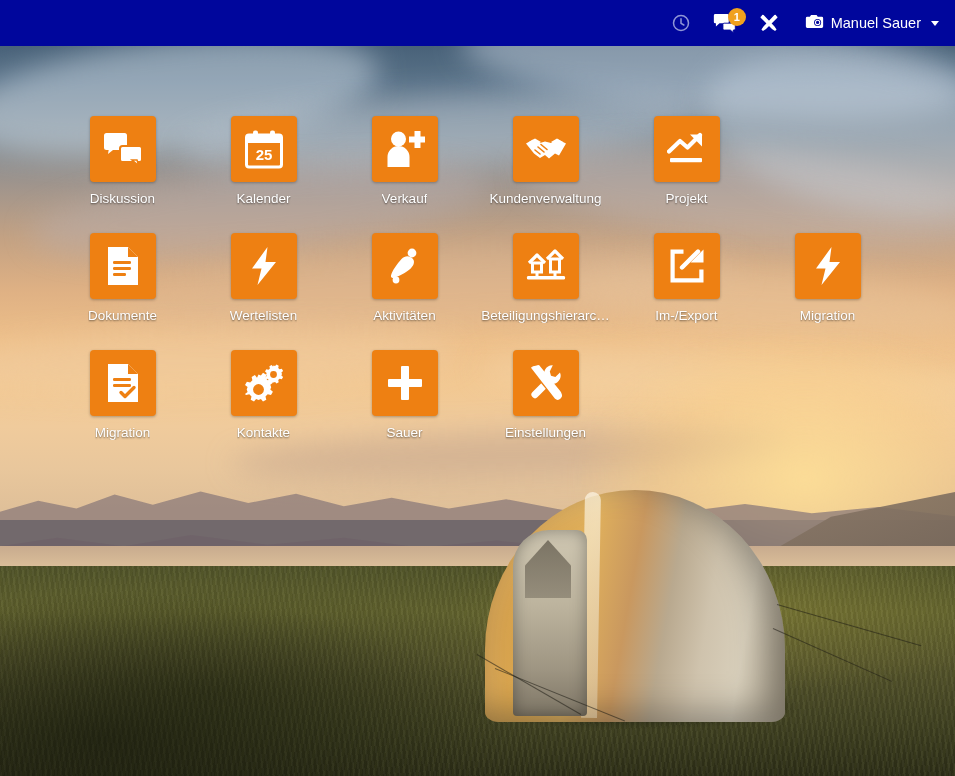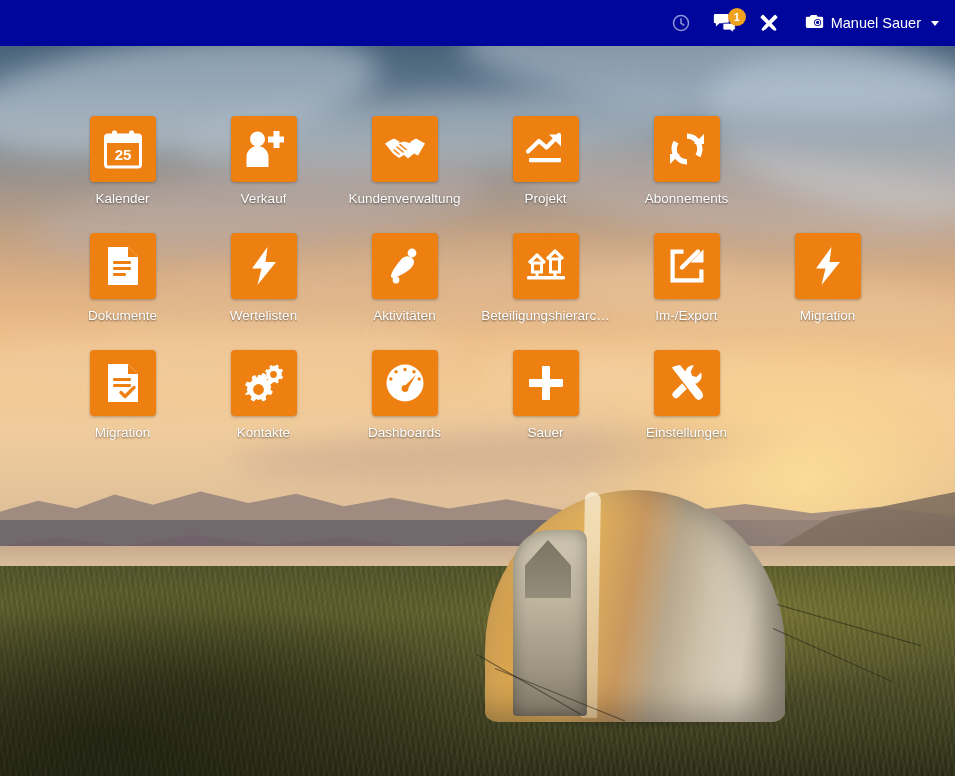--- a/index.html
+++ b/index.html
@@ -423,20 +423,31 @@
     </span>
     <span>Manuel Sauer</span>
     <span class="caret"></span>
   </div>
 </div>
 
 <div id="app-grid">
     <div class="grid-row">
       <div class="app-tile">
         <div class="tile-box" style="background: rgb(238, 128, 18);">
+          <svg width="40" height="34" viewBox="0 0 40 34">
+      <rect x="1" y="1" width="23" height="17" rx="2.5" fill="#ffffff"></rect>
+      <path d="M6 16l-1 6 7.5-6z" fill="#ffffff"></path>
+      <rect x="17" y="14" width="22" height="16" rx="2.5" fill="#ffffff" stroke="#ee8012" stroke-width="2"></rect>
+      <path d="M34 28l1.5 5.5-6.5-5.5z" fill="#ffffff" stroke="#ee8012" stroke-width="1.5"></path>
+    </svg>
+        </div>
+        <div class="tile-label">Diskussion</div>
+      </div>
+      <div class="app-tile">
+        <div class="tile-box" style="background: rgb(238, 128, 18);">
           <svg width="38" height="40" viewBox="0 0 38 40">
       <rect x="8" y="1.5" width="5" height="9" rx="2" fill="#ffffff"></rect>
       <rect x="25" y="1.5" width="5" height="9" rx="2" fill="#ffffff"></rect>
       <rect x="1.5" y="6" width="35" height="32" rx="2.5" fill="none" stroke="#ffffff" stroke-width="3"></rect>
       <rect x="1.5" y="6" width="35" height="8" fill="#ffffff"></rect>
       <text x="19" y="31" font-family="Liberation Sans, sans-serif" font-size="15" font-weight="bold" fill="#ffffff" text-anchor="middle">25</text>
     </svg>
         </div>
         <div class="tile-label">Kalender</div>
       </div>
@@ -465,33 +476,20 @@
       </div>
       <div class="app-tile">
         <div class="tile-box" style="background: rgb(238, 128, 18);">
           <svg width="40" height="36" viewBox="0 0 40 36">
       <path d="M2 20.5 L13 10 L20.5 16.5 L33 4" fill="none" stroke="#ffffff" stroke-width="4.2" stroke-linecap="round" stroke-linejoin="round"></path>
       <path d="M23 3.5h12v12z" fill="#ffffff"></path>
       <rect x="3" y="27" width="32" height="4.2" rx="1" fill="#ffffff"></rect>
     </svg>
         </div>
         <div class="tile-label">Projekt</div>
-      </div>
-      <div class="app-tile">
-        <div class="tile-box" style="background: rgb(238, 128, 18);">
-          <svg width="38" height="38" viewBox="0 0 38 38">
-      <path d="M19 3.5a15.5 15.5 0 0113.2 7.4l-4.6 2.8A10.1 10.1 0 0019 8.8z" fill="#ffffff"></path>
-      <path d="M19 34.5a15.5 15.5 0 01-13.2-7.4l4.6-2.8A10.1 10.1 0 0019 29.2z" fill="#ffffff"></path>
-      <path d="M5.8 27.1A15.5 15.5 0 013.5 19c0-3 .85-5.8 2.3-8.2l4.7 2.7A10.1 10.1 0 008.8 19c0 1.9.52 3.7 1.4 5.2z" fill="#ffffff"></path>
-      <path d="M32.2 10.9A15.5 15.5 0 0134.5 19c0 3-.85 5.8-2.3 8.2l-4.7-2.7A10.1 10.1 0 0029.2 19c0-1.9-.52-3.7-1.4-5.2z" fill="#ffffff"></path>
-      <path d="M36 4v10H26z" fill="#ffffff"></path>
-      <path d="M2 34V24h10z" fill="#ffffff"></path>
-    </svg>
-        </div>
-        <div class="tile-label">Abonnements</div>
       </div>
     </div>
     <div class="grid-row">
       <div class="app-tile">
         <div class="tile-box" style="background: rgb(238, 128, 18);">
           <svg width="32" height="40" viewBox="0 0 32 40">
       <path d="M1 1h20l10 10v28H1z" fill="#ffffff"></path>
       <path d="M21 1l10 10H21z" fill="#ee8012"></path>
       <rect x="6" y="15" width="18" height="3" rx="1.2" fill="#ee8012"></rect>
       <rect x="6" y="21" width="18" height="3" rx="1.2" fill="#ee8012"></rect>
@@ -574,37 +572,20 @@
       <g fill="#ffffff">
         <path d="M29.5 1.5l1.6.6 1.4-1.7 2.2 1.3-.5 2.2 1.4 1.4 2.2-.5 1.3 2.2-1.7 1.4.6 1.6-.6 1.6 1.7 1.4-1.3 2.2-2.2-.5-1.4 1.4.5 2.2-2.2 1.3-1.4-1.7-1.6.6-1.6-.6-1.4 1.7-2.2-1.3.5-2.2-1.4-1.4-2.2.5L21 13.5l1.7-1.4-.6-1.6.6-1.6L21 7.5l1.3-2.2 2.2.5 1.4-1.4-.5-2.2 2.2-1.3 1.4 1.7z"></path>
       </g>
       <circle cx="29.5" cy="10.5" r="3.4" fill="#ee8012"></circle>
     </svg>
         </div>
         <div class="tile-label">Kontakte</div>
       </div>
       <div class="app-tile">
         <div class="tile-box" style="background: rgb(238, 128, 18);">
-          <svg width="40" height="40" viewBox="0 0 40 40">
-      <circle cx="20" cy="20" r="18.5" fill="#ffffff"></circle>
-      <g fill="#ee8012">
-        <circle cx="20" cy="6.5" r="1.7"></circle>
-        <circle cx="11" cy="8.8" r="1.7"></circle>
-        <circle cx="5.8" cy="16" r="1.7"></circle>
-        <circle cx="29" cy="8.8" r="1.7"></circle>
-        <circle cx="34.2" cy="16" r="1.7"></circle>
-      </g>
-      <path d="M18.2 24.4 L31 11.8 L22.4 26.6 z" fill="#ee8012"></path>
-      <circle cx="20" cy="25.5" r="3.4" fill="#ee8012"></circle>
-    </svg>
-        </div>
-        <div class="tile-label">Dashboards</div>
-      </div>
-      <div class="app-tile">
-        <div class="tile-box" style="background: rgb(238, 128, 18);">
           <svg width="38" height="38" viewBox="0 0 38 38">
       <rect x="15" y="2" width="8" height="34" rx="1" fill="#ffffff"></rect>
       <rect x="2" y="15" width="34" height="8" rx="1" fill="#ffffff"></rect>
     </svg>
         </div>
         <div class="tile-label">Sauer</div>
       </div>
       <div class="app-tile">
         <div class="tile-box" style="background: rgb(238, 128, 18);">
           <svg width="40" height="40" viewBox="0 0 40 40">

